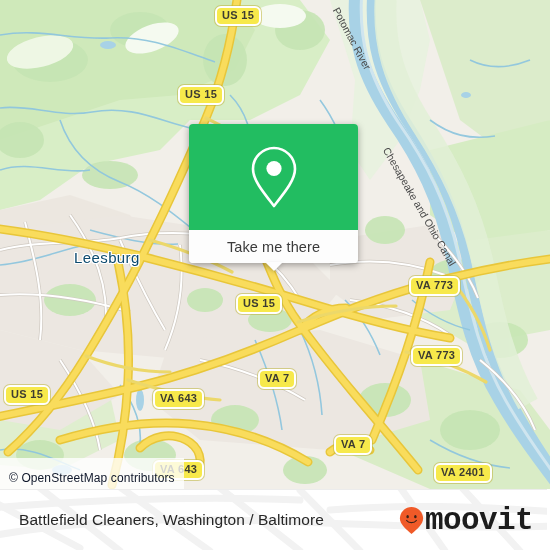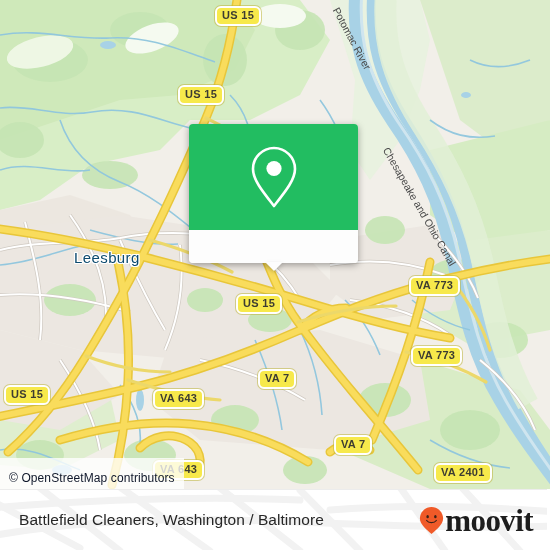--- a/index.html
+++ b/index.html
@@ -130,21 +130,21 @@
     display:flex; align-items:center; z-index:2;
   }
   #moovit-mark{ width:25px; height:28px; display:block; }
   #moovit-word{
     font-size:31px;
     font-weight:bold;
     color:#1d1d1d;
     letter-spacing:-.6px;
     line-height:31px;
     margin-left:1px;
-    font-family:Liberation Serif, serif;
+    font-family:Liberation Mono, monospace;
   }
 </style>
 </head>
 <body>
 
 <div id="map-area">
 
   <svg id="map-svg" width="550" height="489" viewBox="0 0 550 489">
     <defs>
       <clipPath id="mapclip">
@@ -327,20 +327,21 @@
   <div class="shield" style="left:434px; top:443px;margin-top:20px;">VA 2401</div>
 
   <div id="popup-card">
     <div id="popup-top">
       <svg width="54" height="66" viewBox="0 0 54 66">
         <path d="M27 4 C15.4 4 6 13.4 6 25 C6 36 16 48 27 62 C38 48 48 36 48 25 C48 13.4 38.6 4 27 4 Z" fill="none" stroke="#ffffff" stroke-width="2.6" stroke-linejoin="round"></path>
         <circle cx="27" cy="24.5" r="7.6" fill="#ffffff"></circle>
       </svg>
     </div>
     <div id="popup-bottom">
+      <span id="popup-label">Take me there</span>
       <div id="popup-tail"></div>
     </div>
   </div>
 
   <div id="osm-attrib">© OpenStreetMap contributors</div>
 </div>
 
 <div id="bottom-bar">
 
   <svg id="bar-watermark" width="550" height="61" viewBox="0 0 550 61">

